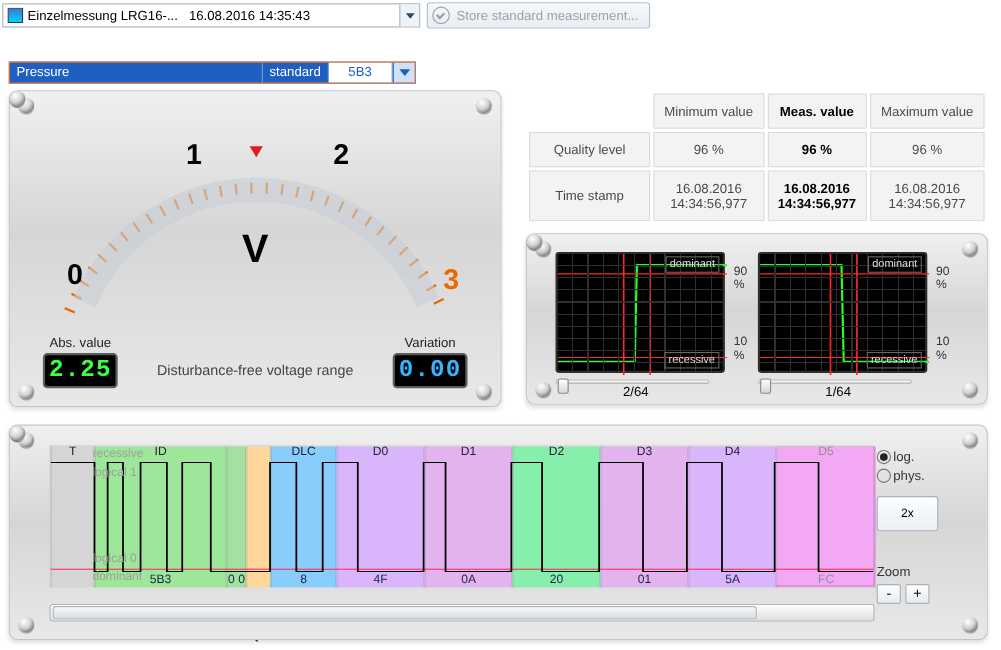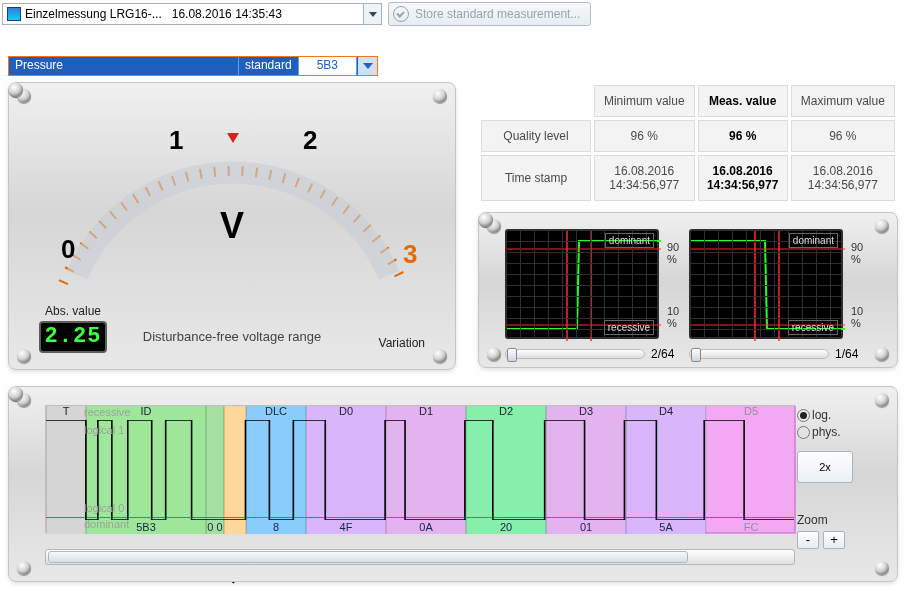--- a/index.html
+++ b/index.html
@@ -258,20 +258,21 @@
 
 .scope .pct-top { position: absolute; left: 160px; top: 10px; font-size: 11px; color: #333; }
 .scope .pct-bot { position: absolute; left: 160px; bottom: 8px; font-size: 11px; color: #333; }
 
 .slider-row {
   position: absolute;
   bottom: 4px;
   height: 18px;
   display: flex;
   align-items: center;
+  flex-direction: column;
 }
 .slider {
   height: 10px;
   width: 140px;
   border: 1px solid #bbb;
   border-radius: 5px;
   background: linear-gradient(#fff,#ddd);
   position: relative;
 }
 .slider .thumb {
@@ -452,20 +453,21 @@
   <div class="gauge-v">V</div>
   <div class="needle"></div>
   <div class="gauge-subtitle">Disturbance-free voltage range</div>
 
   <div class="abs-box">
     <div class="lcd-label">Abs. value</div>
     <div class="lcd green">2.25</div>
   </div>
   <div class="var-box">
     <div class="lcd-label">Variation</div>
+    <div class="lcd blue">0.00</div>
   </div>
 </div>
 
 <table class="stats">
   <tbody>
       <tr>
     <th class="blank"></th>
     <th>Minimum value</th>
     <th class="strong">Meas. value</th>
     <th>Maximum value</th>

